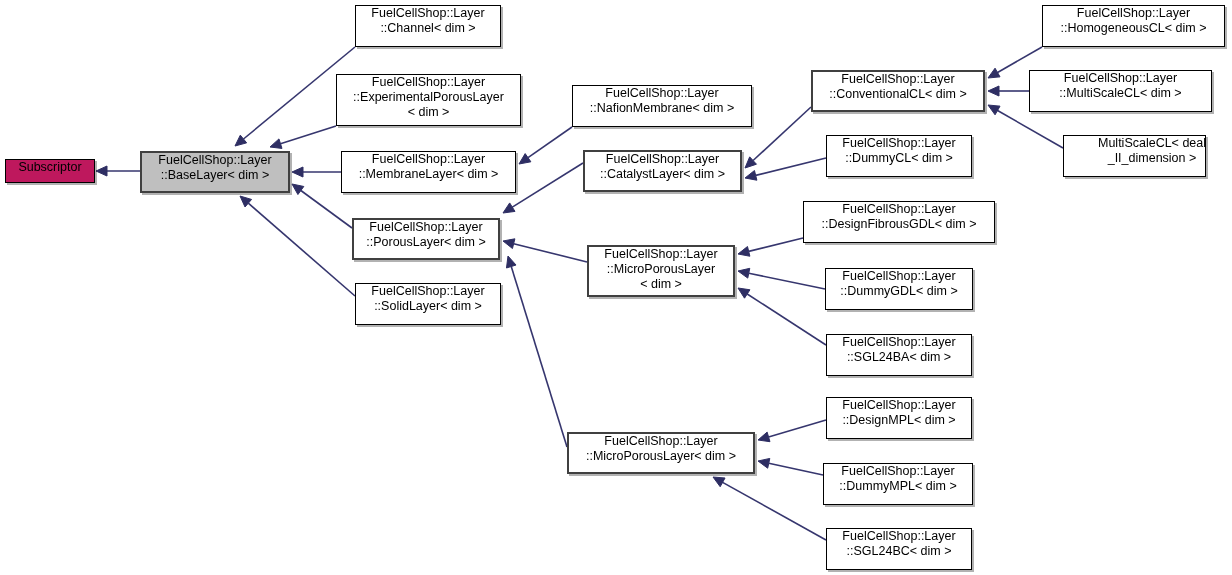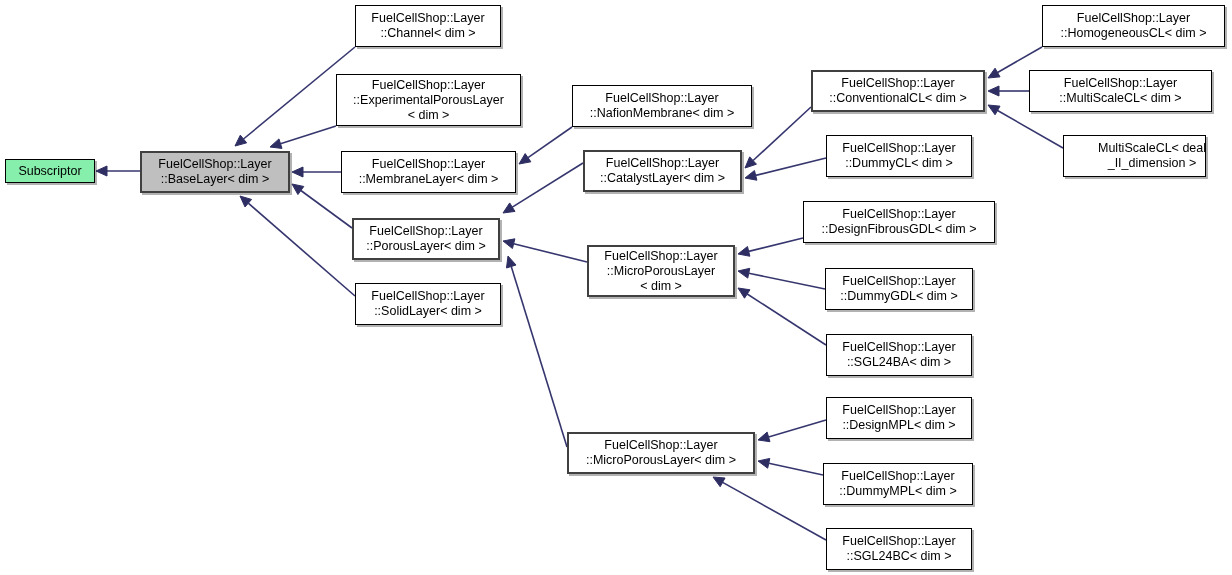--- a/index.html
+++ b/index.html
@@ -24,21 +24,20 @@
     pointer-events: none;
   }
   .node {
     position: absolute;
     box-sizing: border-box;
     background: #ffffff;
     border: 1px solid #000000;
     display: flex;
     flex-direction: column;
     align-items: center;
-    justify-content: center;
     text-align: center;
     font-size: 12.5px;
     line-height: 15px;
     color: #000000;
     white-space: pre;
     letter-spacing: 0px;
     z-index: 2;
     box-shadow: 2px 2px 0 rgba(0,0,0,0.30);
   }
   .node.highlight {
@@ -135,21 +134,21 @@
       </g>
       <g>
         <polyline points="823,475 768.7533995929099,463.316116835396" fill="none" stroke="#36366e" stroke-width="1.6"></polyline>
         <polygon points="758,461 769.8061799726353,458.42820792952784 767.7006192131845,468.2040257412641" fill="#2e2e63" stroke="#2e2e63" stroke-width="1"></polygon>
       </g>
       <g>
         <polyline points="826,540 722.607698077539,482.3565042379199" fill="none" stroke="#36366e" stroke-width="1.6"></polyline>
         <polygon points="713,477 725.042472731139,477.9893687481295 720.172923423939,486.72363972771035" fill="#2e2e63" stroke="#2e2e63" stroke-width="1"></polygon>
       </g>
     </svg>
-<div class="node" style="left: 5px; top: 159px; width: 90px; height: 24px; background: #86efac; border-color: rgb(0, 0, 0);"><span class="line">Subscriptor</span></div>
+<div class="node" style="left: 5px; top: 159px; width: 90px; height: 24px; background: #be185d; border-color: rgb(0, 0, 0);"><span class="line">Subscriptor</span></div>
     <div class="node highlight" style="left: 140px; top: 151px; width: 150px; height: 42px; background: rgb(191, 191, 191); border-color: rgb(64, 64, 64);"><span class="line">FuelCellShop::Layer</span><span class="line">::BaseLayer&lt; dim &gt;</span></div>
     <div class="node" style="left: 355px; top: 5px; width: 146px; height: 42px; background: rgb(255, 255, 255); border-color: rgb(0, 0, 0);"><span class="line">FuelCellShop::Layer</span><span class="line">::Channel&lt; dim &gt;</span></div>
     <div class="node" style="left: 336px; top: 74px; width: 185px; height: 52px; background: rgb(255, 255, 255); border-color: rgb(0, 0, 0);"><span class="line">FuelCellShop::Layer</span><span class="line">::ExperimentalPorousLayer</span><span class="line">&lt; dim &gt;</span></div>
     <div class="node" style="left: 341px; top: 151px; width: 175px; height: 42px; background: rgb(255, 255, 255); border-color: rgb(0, 0, 0);"><span class="line">FuelCellShop::Layer</span><span class="line">::MembraneLayer&lt; dim &gt;</span></div>
     <div class="node thick" style="left: 352px; top: 218px; width: 148px; height: 42px; background: rgb(255, 255, 255); border-color: rgb(64, 64, 64);"><span class="line">FuelCellShop::Layer</span><span class="line">::PorousLayer&lt; dim &gt;</span></div>
     <div class="node" style="left: 355px; top: 283px; width: 146px; height: 42px; background: rgb(255, 255, 255); border-color: rgb(0, 0, 0);"><span class="line">FuelCellShop::Layer</span><span class="line">::SolidLayer&lt; dim &gt;</span></div>
     <div class="node" style="left: 572px; top: 85px; width: 180px; height: 42px; background: rgb(255, 255, 255); border-color: rgb(0, 0, 0);"><span class="line">FuelCellShop::Layer</span><span class="line">::NafionMembrane&lt; dim &gt;</span></div>
     <div class="node thick" style="left: 583px; top: 150px; width: 159px; height: 42px; background: rgb(255, 255, 255); border-color: rgb(64, 64, 64);"><span class="line">FuelCellShop::Layer</span><span class="line">::CatalystLayer&lt; dim &gt;</span></div>
     <div class="node thick" style="left: 587px; top: 245px; width: 148px; height: 52px; background: rgb(255, 255, 255); border-color: rgb(64, 64, 64);"><span class="line">FuelCellShop::Layer</span><span class="line">::MicroPorousLayer</span><span class="line">&lt; dim &gt;</span></div>
     <div class="node thick" style="left: 567px; top: 432px; width: 188px; height: 42px; background: rgb(255, 255, 255); border-color: rgb(64, 64, 64);"><span class="line">FuelCellShop::Layer</span><span class="line">::MicroPorousLayer&lt; dim &gt;</span></div>

